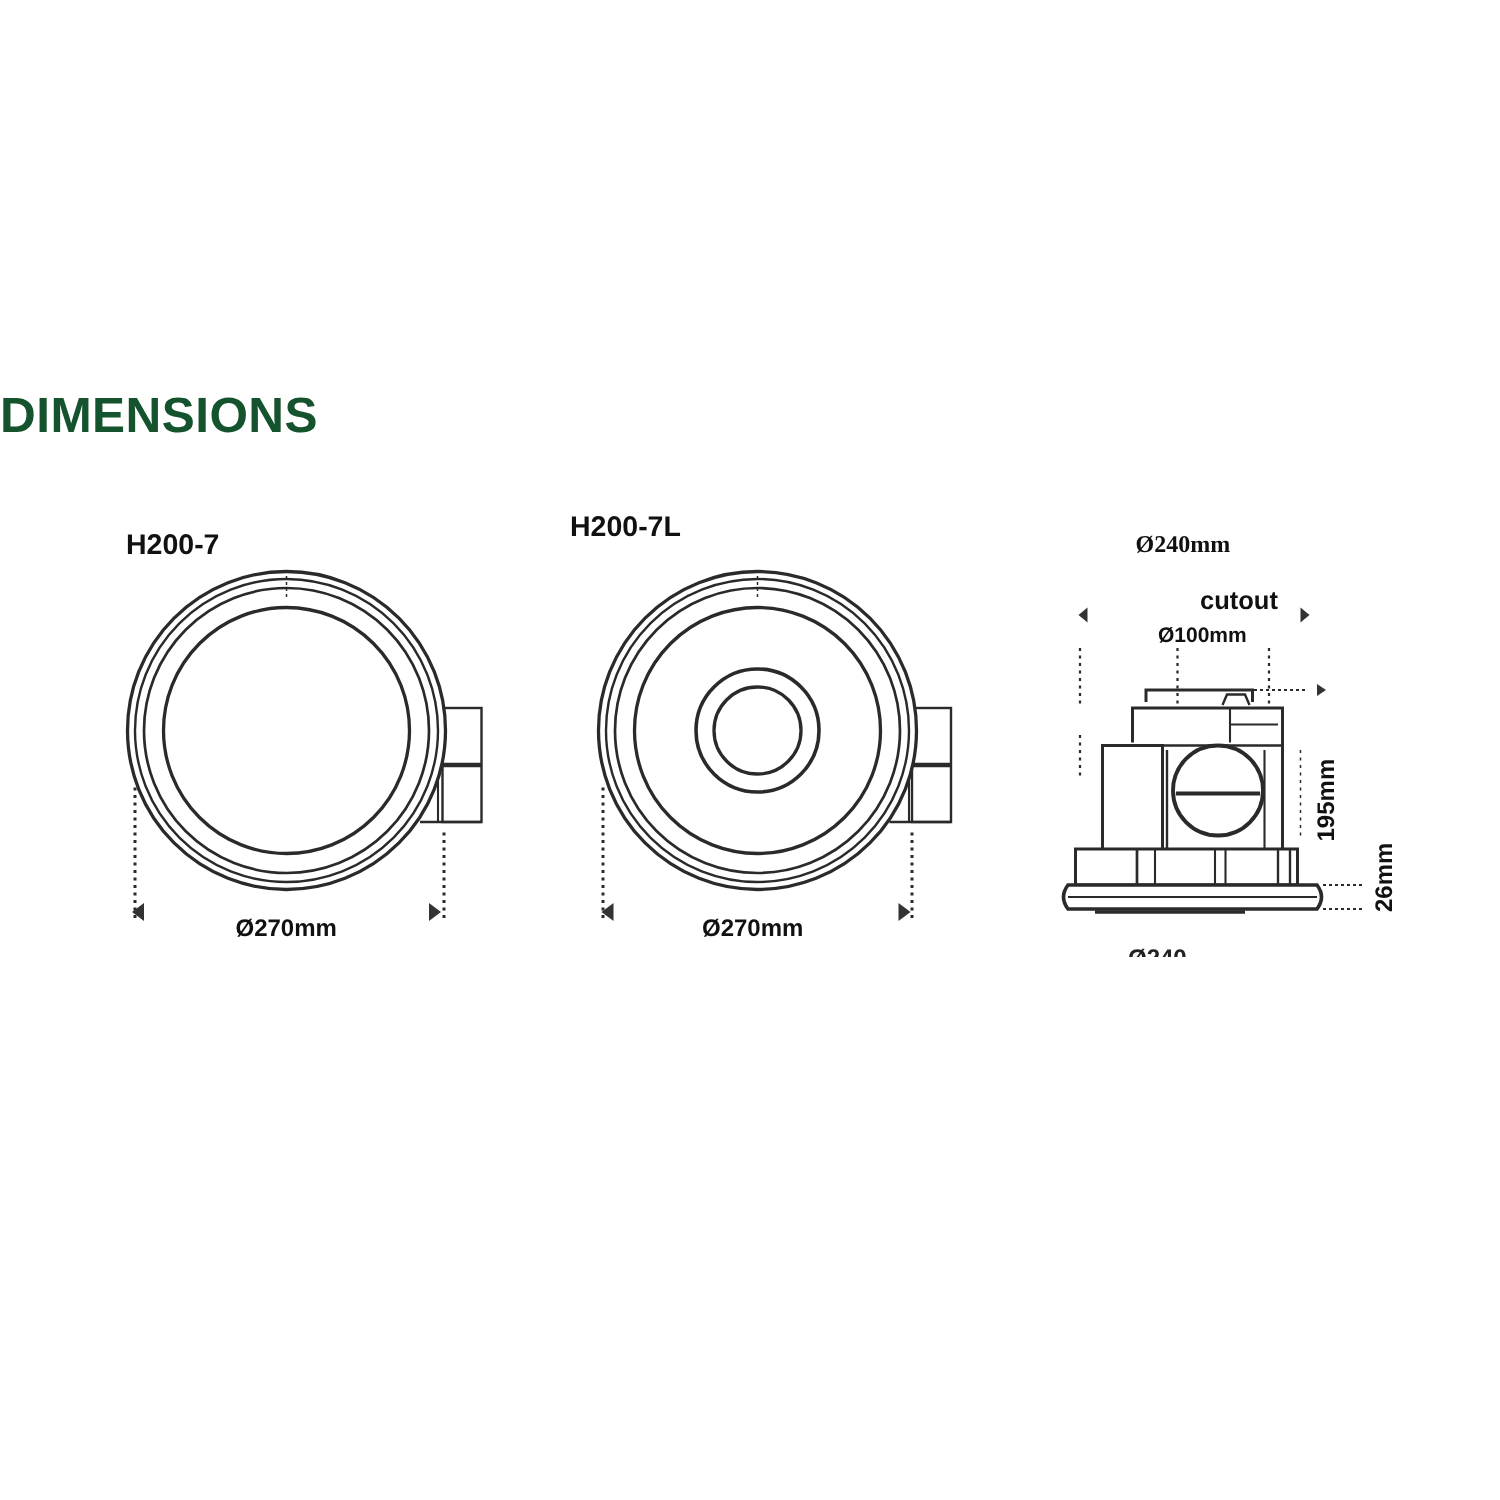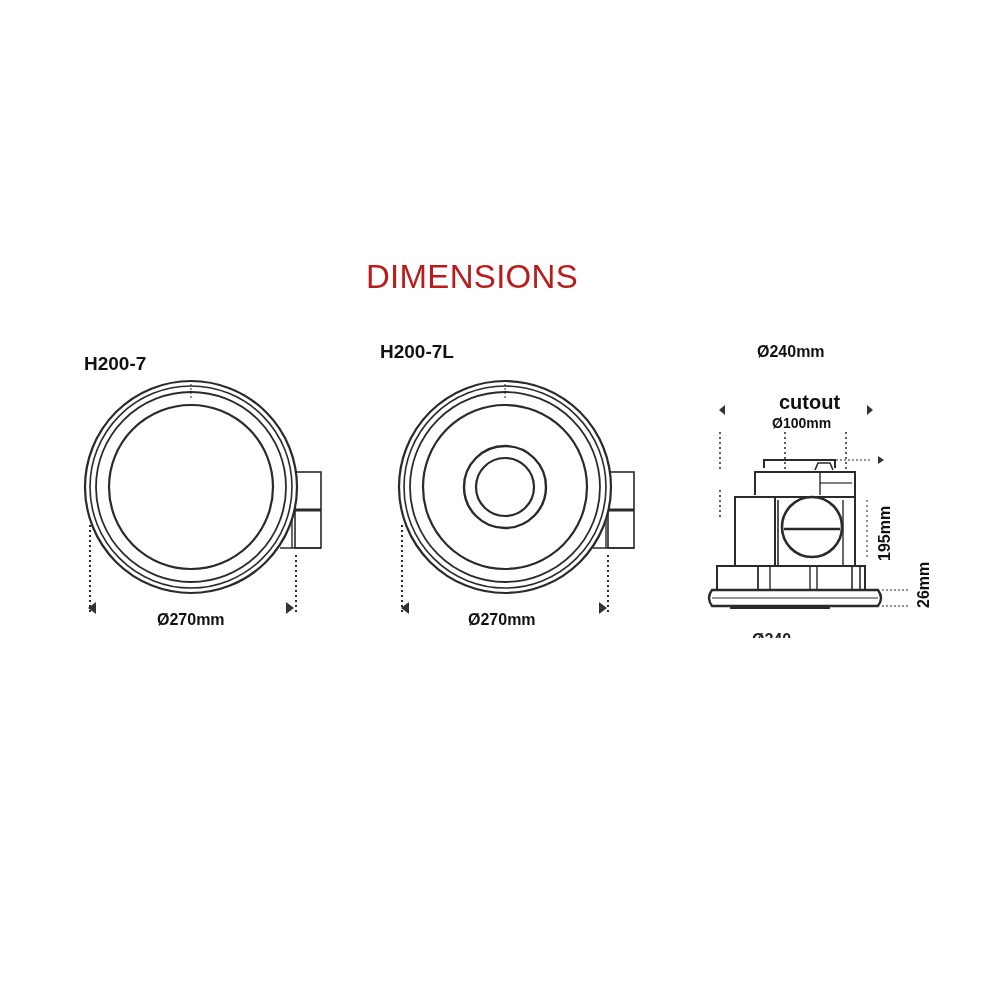--- a/index.html
+++ b/index.html
@@ -1,20 +1,20 @@
 <!DOCTYPE html>
 <html><head>
   <meta charset="utf-8">
   <style>
     html, body { margin: 0; padding: 0; background: #ffffff; }
     body { width: 1000px; height: 1000px; position: relative; overflow: hidden;
            font-family: "Liberation Sans", sans-serif; color: #111; }
     .abs { position: absolute; }
-    .title { left: 0; width: 944px; top: 258px; text-align: center;
-             font-size: 33px; font-weight: normal; letter-spacing: 0.3px; color: #b91c1c; }
+    .title { left: 0; width: 944px; top: 258px; 
+             font-size: 33px; font-weight: bold; letter-spacing: 0.3px; color: #14532d; }
     .label { font-size: 19px; font-weight: bold; color: #111; }
     .dim { font-size: 16px; font-weight: bold; color: #111; }
     .vert { transform-origin: left top; transform: rotate(-90deg); white-space: nowrap; }
     svg { position: absolute; left: 0; top: 0; }
     .cut-text { left: 752px; top: 628px; width: 60px; height: 10px; overflow: hidden;
                 font-size: 16px; font-weight: bold; color: #222; line-height: 24px; }
   </style>
 </head>
 <body>
 
@@ -108,18 +108,18 @@
     <line x1="882" y1="606" x2="908" y2="606" stroke-width="1.2" stroke-dasharray="2,2"></line>
   </g>
 </svg>
 
 <div class="abs label" style="left:84px; top:353px;">H200-7</div>
 <div class="abs dim" style="left:157px; top:611px;">Ø270mm</div>
 
 <div class="abs label" style="left:380px; top:341px;">H200-7L</div>
 <div class="abs dim" style="left:468px; top:611px;">Ø270mm</div>
 
-<div class="abs dim" style="left:757px; top:343px;">Ø240mm</div>
-<div class="abs dim" style="left:779px; top:391px; font-size:20px;text-align:center;">cutout</div>
+<div class="abs dim" style="left:757px; top:355px;font-family:Liberation Serif, serif;">Ø240mm</div>
+<div class="abs dim" style="left:800px; top:391px; font-size:17px;text-align:center;">cutout</div>
 <div class="abs dim" style="left:772px; top:415px; font-size:14px;">Ø100mm</div>
 <div class="abs dim vert" style="left:876px; top:561px;">195mm</div>
 <div class="abs dim vert" style="left:915px; top:608px;">26mm</div>
 <div class="abs cut-text">Ø240</div>
 
 </body></html>

